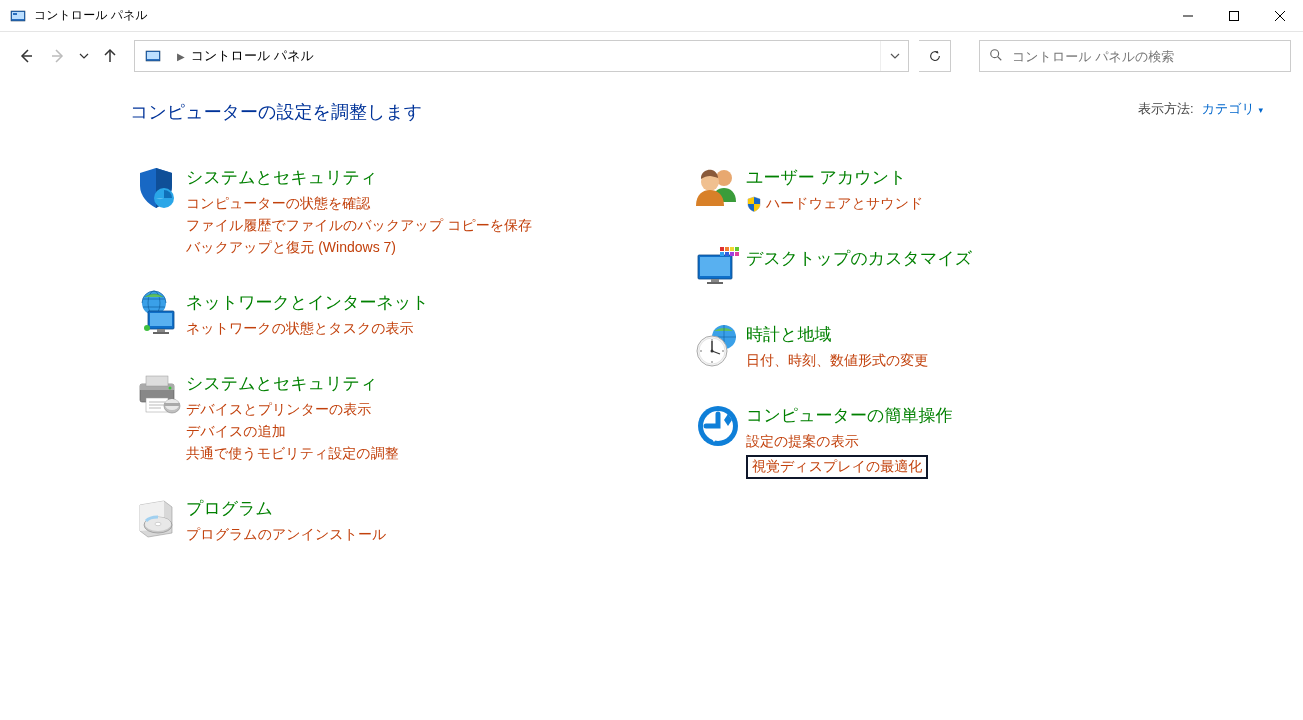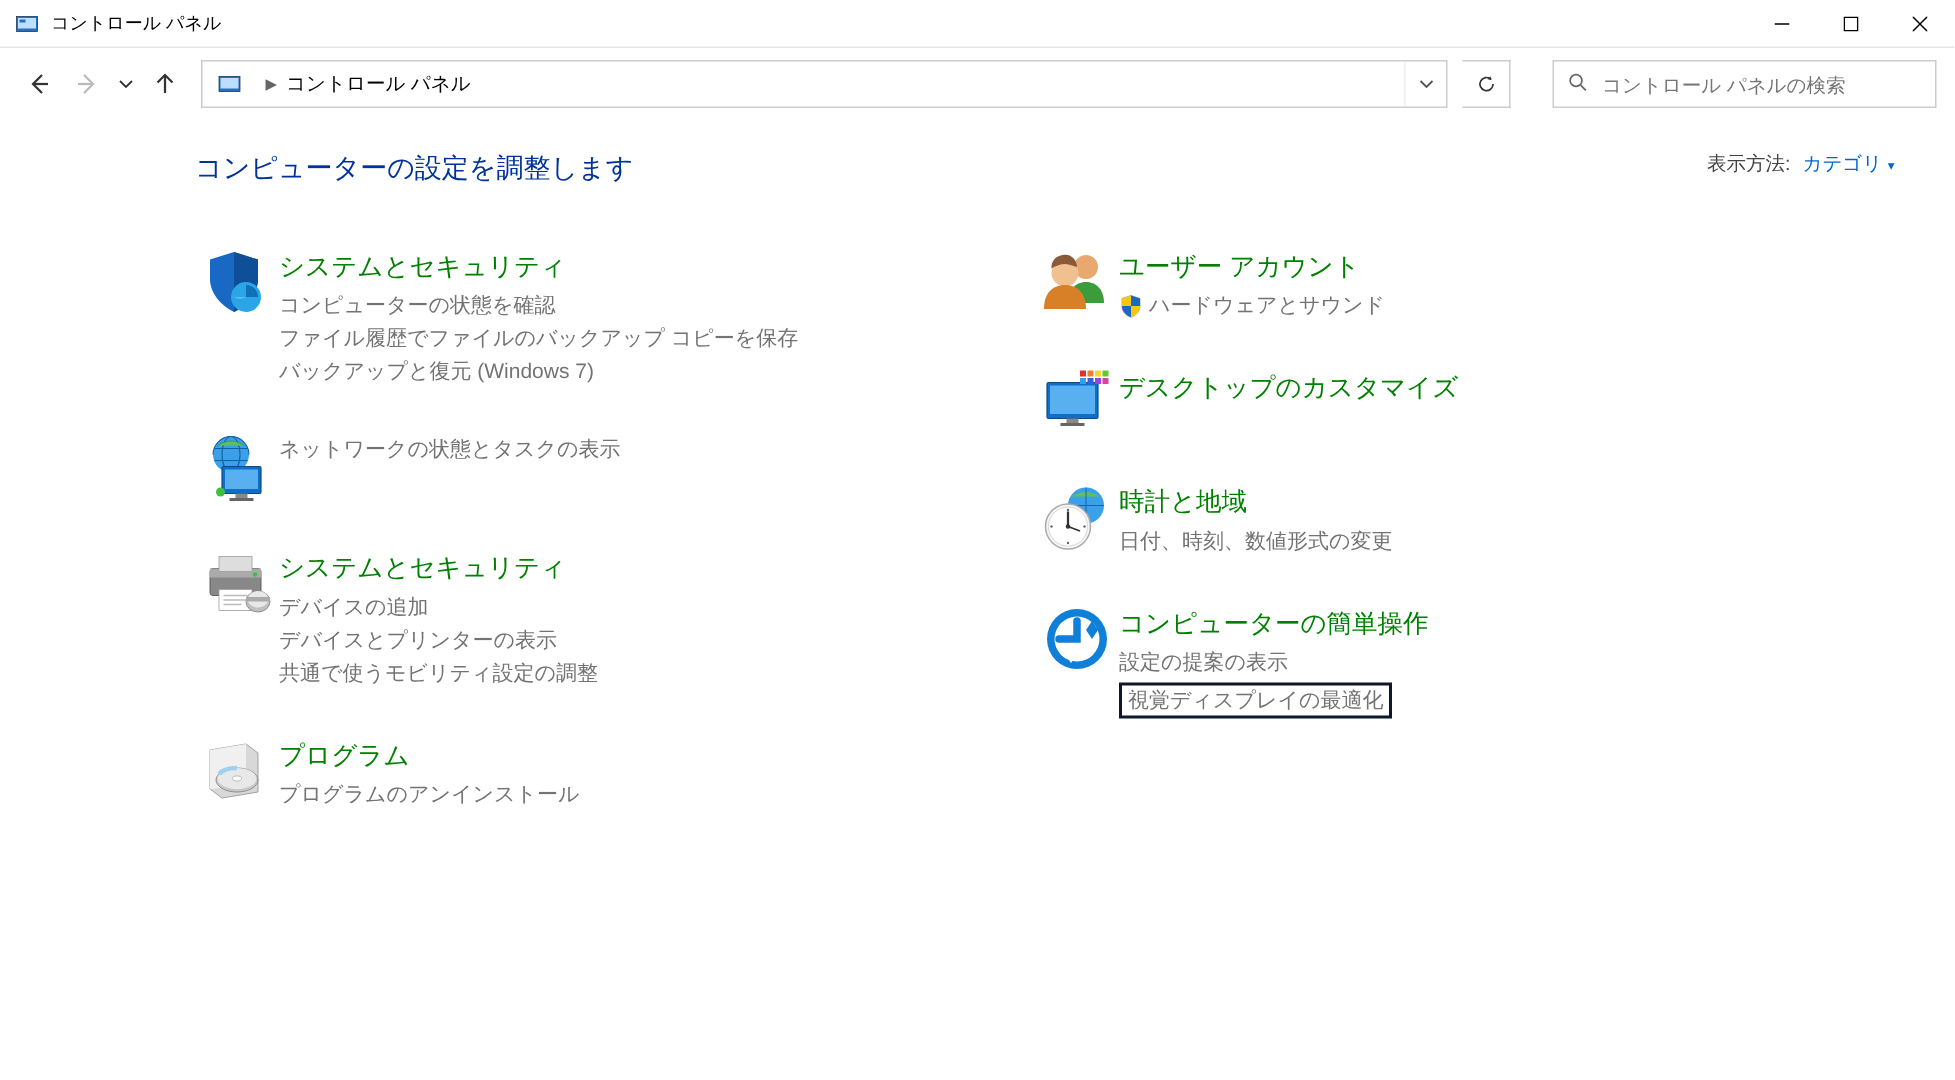--- a/index.html
+++ b/index.html
@@ -69,21 +69,21 @@
       border-left: 1px solid #eee;
     }
     .refresh-btn {
       width: 32px; height: 32px;
       border: 1px solid #ccc;
       border-left: none;
       display: flex; align-items: center; justify-content: center;
       font-size: 14px;
     }
     .search-box {
-      width: 256px;
+      width: 312px;
       height: 32px;
       border: 1px solid #ccc;
       margin-left: 24px;
       display: flex;
       align-items: center;
       background: #fff;
     }
     .search-icon {
       width: 32px; text-align: center;
       color: #666; font-size: 13px;
@@ -138,21 +138,21 @@
     }
     .cat-body { padding-top: 2px; }
     .cat-title {
       color: #008000;
       font-size: 17px;
       font-weight: normal;
       margin-bottom: 6px;
       cursor: pointer;
     }
     .cat-link {
-      color: #737373;
+      color: #c2410c;
       font-size: 14px;
       margin-bottom: 4px;
       cursor: pointer;
       display: flex;
       align-items: center;
       gap: 4px;
     }
     .cat-link.highlighted {
       border: 2px solid #0f172a;
       padding: 1px 4px;
@@ -297,20 +297,21 @@
             <path d="M9 10 L31 10 M9 18 L31 18" stroke="#1060a0" stroke-width="0.7"></path>
             <path d="M11 8 C14 6 17 5 20 5 C23 5 26 6 29 8" fill="#5fbf5f" stroke="#2e8b2e" stroke-width="0.4"></path>
             <rect x="14" y="22" width="26" height="18" rx="1" fill="#0f6fc8" stroke="#0a4a88" stroke-width="0.8"></rect>
             <rect x="16" y="24" width="22" height="13" fill="#58b0f0"></rect>
             <rect x="23" y="40" width="8" height="3" fill="#888"></rect>
             <rect x="19" y="43" width="16" height="2" fill="#666"></rect>
             <circle cx="13" cy="39" r="3" fill="#3fbf3f"></circle>
           </svg>
         </div>
         <div class="cat-body">
+          <div class="cat-title">ネットワークとインターネット</div>
           <div class="cat-link">ネットワークの状態とタスクの表示</div>
         </div>
       </div>
 
       <div class="category">
         <div class="cat-icon">
           <svg width="48" height="48" viewBox="0 0 48 48">
             <rect x="6" y="14" width="34" height="18" rx="2" fill="#888" stroke="#555" stroke-width="0.6"></rect>
             <rect x="6" y="14" width="34" height="6" fill="#aaa"></rect>
             <rect x="12" y="6" width="22" height="10" fill="#ddd" stroke="#999" stroke-width="0.5"></rect>
@@ -319,22 +320,22 @@
             <line x1="15" y1="35" x2="31" y2="35" stroke="#bbb" stroke-width="1"></line>
             <line x1="15" y1="38" x2="27" y2="38" stroke="#bbb" stroke-width="1"></line>
             <circle cx="36" cy="18" r="1.5" fill="#3ac43a"></circle>
             <ellipse cx="38" cy="36" rx="8" ry="7" fill="#c0c0c0" stroke="#888" stroke-width="0.6"></ellipse>
             <ellipse cx="38" cy="34.5" rx="7" ry="5.5" fill="#e8e8e8"></ellipse>
             <rect x="30" y="33" width="16" height="3" fill="#aaa"></rect>
           </svg>
         </div>
         <div class="cat-body">
           <div class="cat-title">システムとセキュリティ</div>
+          <div class="cat-link">デバイスとプリンターの表示</div>
           <div class="cat-link">デバイスの追加</div>
-          <div class="cat-link">デバイスとプリンターの表示</div>
           <div class="cat-link">共通で使うモビリティ設定の調整</div>
         </div>
       </div>
 
       <div class="category">
         <div class="cat-icon">
           <svg width="48" height="48" viewBox="0 0 48 48">
             <path d="M6 10 L30 6 L38 12 L38 38 L14 42 L6 36 Z" fill="#d8d8d8" stroke="#999" stroke-width="0.6"></path>
             <path d="M6 10 L30 6 L30 34 L6 36 Z" fill="#f0f0f0"></path>
             <ellipse cx="24" cy="30" rx="14" ry="8" fill="#c8c8c8" stroke="#888" stroke-width="0.6"></ellipse>

